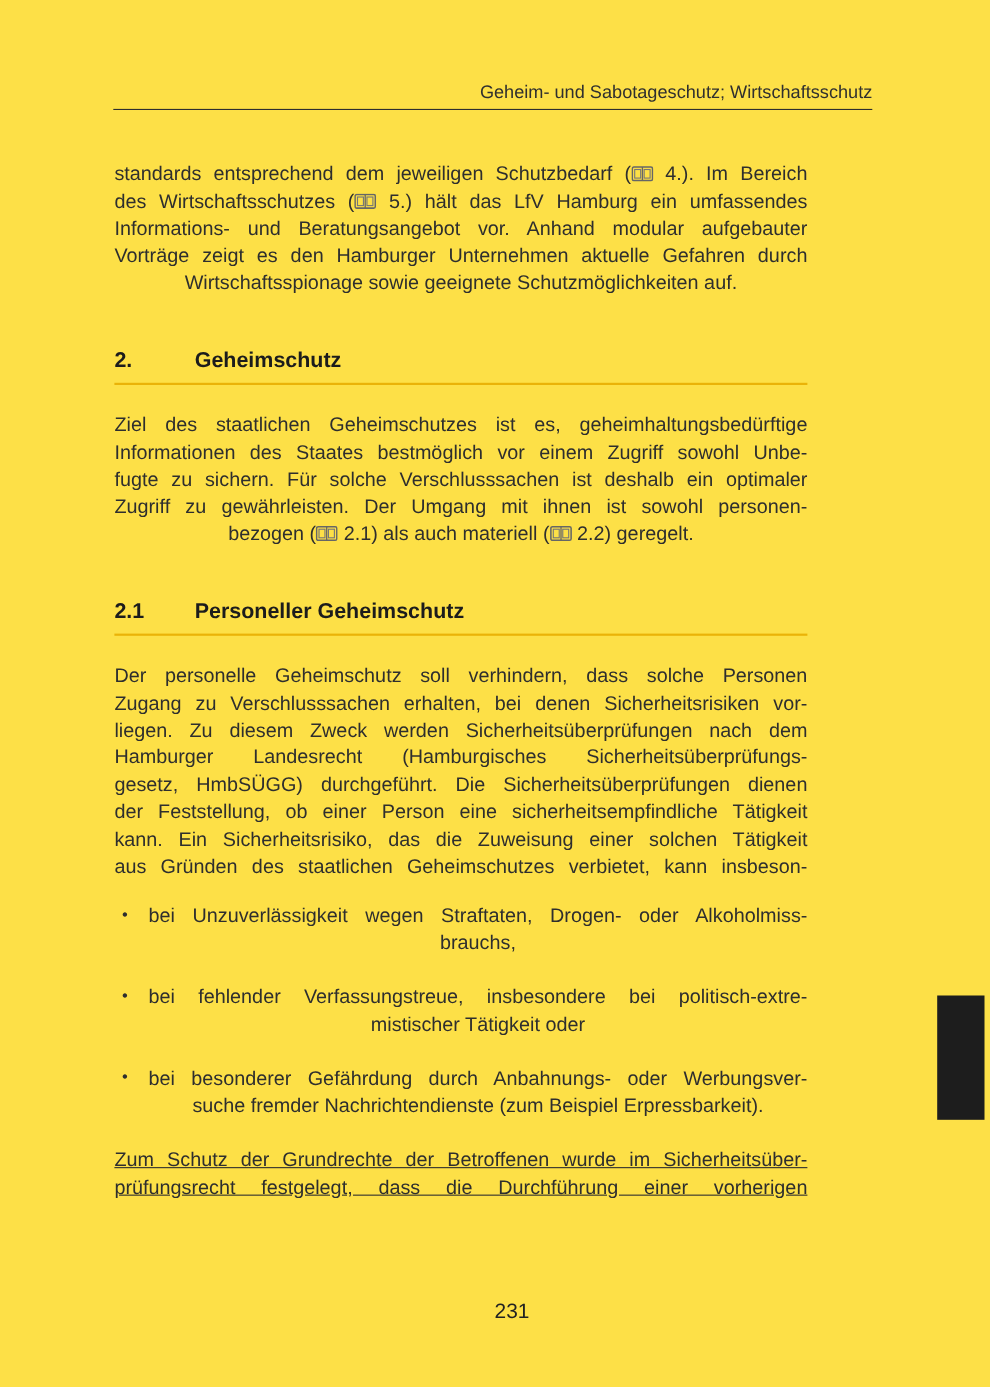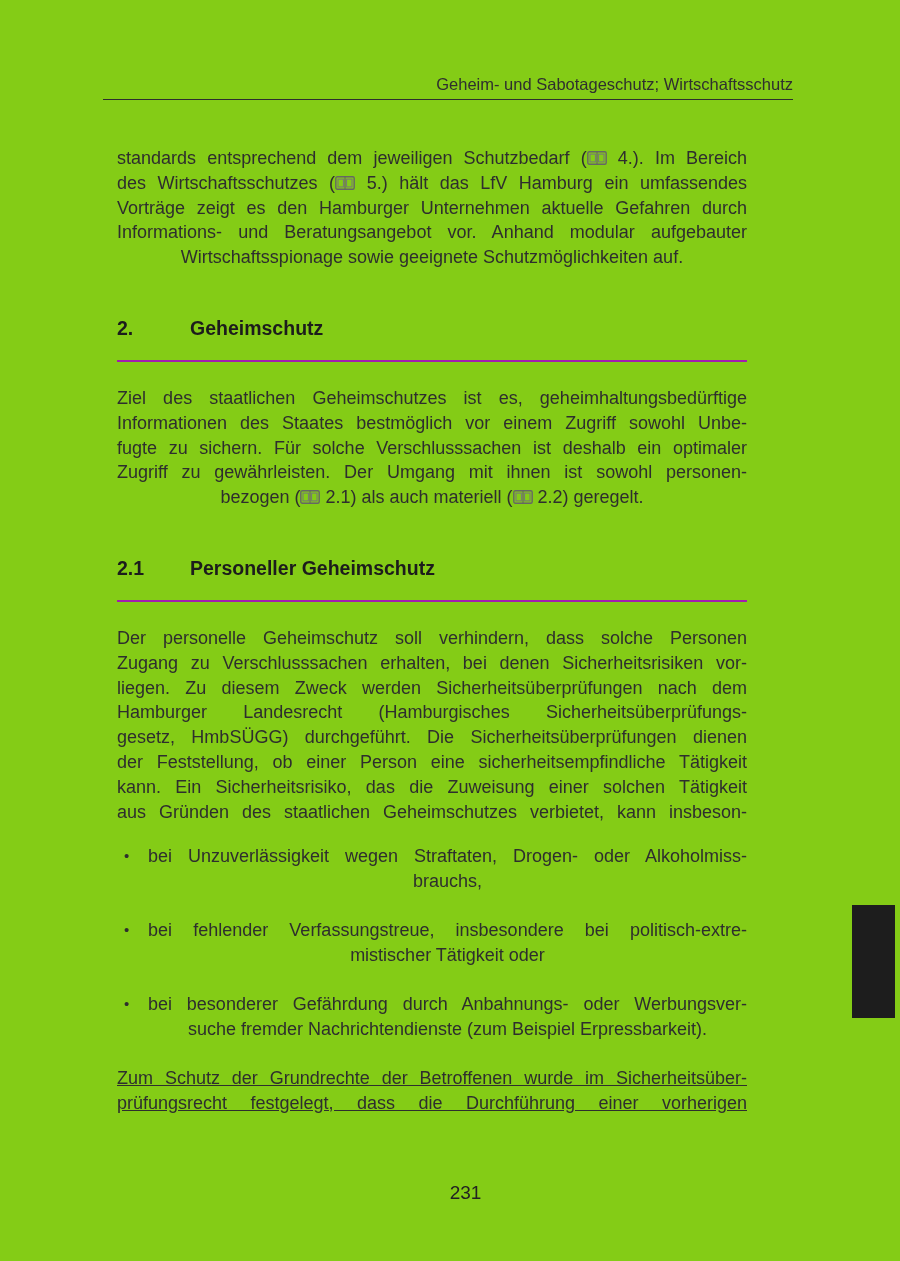--- a/index.html
+++ b/index.html
@@ -1,53 +1,53 @@
 <!DOCTYPE html>
 <html lang="de"><head>
 <meta charset="utf-8">
 <style>
   html, body { margin: 0; padding: 0; background: #ffffff; }
   .page {
     position: relative;
     width: 900px;
     height: 1261px;
-    background: #84cc16;
+    background: #fde047;
     overflow: hidden;
     font-family: "Liberation Sans", "DejaVu Sans", sans-serif;
     color: #2e2e2e;
   }
   .header-title {
     position: absolute;
     top: 74px; left: 103px; width: 690px;
     text-align: right;
     font-size: 16.5px;
     line-height: 20px;
     color: #2f2f2f;
   }
   .header-rule {
     position: absolute;
     top: 99px; left: 103px; width: 690px;
     border-top: 1.7px solid #2e2e2e;
   }
   .content {
     position: absolute;
-    left: 117px; top: 146px; width: 630px;
+    left: 104px; top: 146px; width: 630px;
     font-size: 18px;
     line-height: 24.8px;
   }
   .para { margin: 0; }
   .line { text-align: center; }
   .line.j { text-align: justify; text-align-last: justify; }
   .heading {
     font-weight: bold;
     font-size: 19.5px;
     line-height: 23px;
     color: #1c1c1c;
-    border-bottom: 2px solid #a21caf;
-    padding-bottom: 20px;
+    border-bottom: 2px solid #eab308;
+    padding-bottom: 8px;
     margin: 47px 0 24px 0;
   }
   .heading .h-num { display: inline-block; width: 73px; }
   .list { margin-top: 20px; }
   .list + .para { margin-top: 24px; text-decoration: underline; }
   .bullet-item { display: flex; }
   .bullet-item + .bullet-item { margin-top: 24.4px; }
   .bullet-marker {
     flex: 0 0 31px;
     padding-left: 7px;
@@ -91,22 +91,22 @@
               <rect x="3" y="3.1" width="5.4" height="7.8" fill="none" stroke="#777777" stroke-width="1"></rect>
               <rect x="11.6" y="3.1" width="5.4" height="7.8" fill="none" stroke="#777777" stroke-width="1"></rect>
               <line x1="10" y1="0.8" x2="10" y2="13.2" stroke="#666666" stroke-width="1.2"></line>
             </svg></span> 4.). Im Bereich</div>
         <div class="line j">des Wirtschaftsschutzes (<span class="ref-icon"><svg width="20" height="14" viewBox="0 0 20 14" aria-hidden="true">
               <rect x="0.8" y="0.8" width="18.4" height="12.4" rx="1.5" fill="none" stroke="#666666" stroke-width="1.4"></rect>
               <rect x="3" y="3.1" width="5.4" height="7.8" fill="none" stroke="#777777" stroke-width="1"></rect>
               <rect x="11.6" y="3.1" width="5.4" height="7.8" fill="none" stroke="#777777" stroke-width="1"></rect>
               <line x1="10" y1="0.8" x2="10" y2="13.2" stroke="#666666" stroke-width="1.2"></line>
             </svg></span> 5.) hält das LfV Hamburg ein umfassendes</div>
+        <div class="line j">Informations- und Beratungsangebot vor. Anhand modular aufgebauter</div>
         <div class="line j">Vorträge zeigt es den Hamburger Unternehmen aktuelle Gefahren durch</div>
-        <div class="line j">Informations- und Beratungsangebot vor. Anhand modular aufgebauter</div>
         <div class="line">Wirtschaftsspionage sowie geeignete Schutzmöglichkeiten auf.</div>
       </div>
       <div class="heading"><span class="h-num">2.</span><span class="h-title">Geheimschutz</span></div>
       <div class="para">
         <div class="line j">Ziel des staatlichen Geheimschutzes ist es, geheimhaltungsbedürftige</div>
         <div class="line j">Informationen des Staates bestmöglich vor einem Zugriff sowohl Unbe-</div>
         <div class="line j">fugte zu sichern. Für solche Verschlusssachen ist deshalb ein optimaler</div>
         <div class="line j">Zugriff zu gewährleisten. Der Umgang mit ihnen ist sowohl personen-</div>
         <div class="line">bezogen (<span class="ref-icon"><svg width="20" height="14" viewBox="0 0 20 14" aria-hidden="true">
               <rect x="0.8" y="0.8" width="18.4" height="12.4" rx="1.5" fill="none" stroke="#666666" stroke-width="1.4"></rect>

